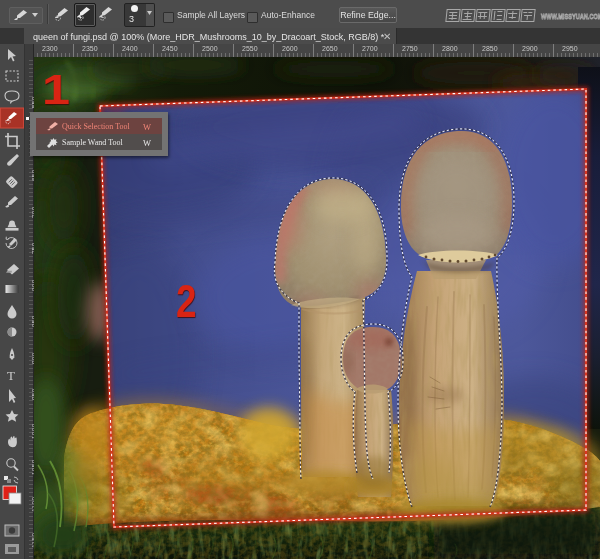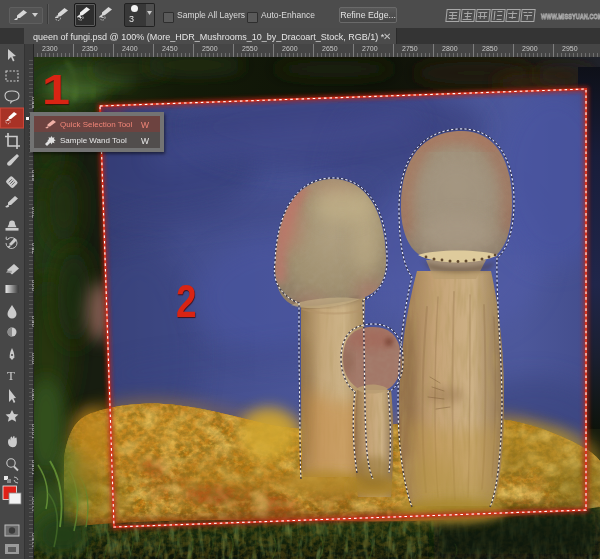--- a/index.html
+++ b/index.html
@@ -23,21 +23,21 @@
 #hrule .num{position:absolute;top:1px;font-size:7px;color:#c9c9c9;letter-spacing:0px;}
 #hcorner{left:24px;top:44px;width:9px;height:13px;background:#3c3c3c;border-right:1px solid #262626;border-bottom:1px solid #262626;}
 #vrule{left:24px;top:57px;width:9px;height:502px;background:#3c3c3c;border-right:1px solid #262626;
  background-image:repeating-linear-gradient(180deg,rgba(0,0,0,0) 0px,rgba(0,0,0,0) 3px,#585858 3px,#585858 4px);background-size:4px 4px;background-repeat:repeat-y;background-position:right 0;}
 #vrule .num{position:absolute;left:1px;font-size:7px;color:#b8b8b8;transform:rotate(-90deg);transform-origin:center;width:18px;text-align:center;}
 
 #tools{left:0;top:44px;width:24px;height:515px;background:#474747;border-right:1px solid #333;}
 
 #canvas{left:34px;top:57px;width:566px;height:502px;}
 
-#menu{left:30px;top:112px;width:126px;height:32px;border:4px solid #737373;box-shadow:1px 2px 3px rgba(0,0,0,.5);}
+#menu{left:30px;top:112px;width:126px;height:32px;border:6px solid #737373;box-shadow:1px 2px 3px rgba(0,0,0,.5);font-family:Liberation Serif, serif;}
 #menu .r1{position:absolute;left:0;top:0;width:126px;height:16px;background:#6d4340;}
 #menu .r2{position:absolute;left:0;top:16px;width:126px;height:16px;background:#514d4c;}
 #menu .txt1{position:absolute;left:26px;top:4px;font-size:8px;color:#f08577;white-space:nowrap;}
 #menu .txt2{position:absolute;left:26px;top:20px;font-size:8px;color:#e8e8e8;white-space:nowrap;}
 #menu .w1{position:absolute;left:107px;top:4px;font-size:8.5px;color:#f08577;}
 #menu .w2{position:absolute;left:107px;top:20px;font-size:8.5px;color:#e8e8e8;}
 #bullet{left:26px;top:117px;width:3px;height:3px;background:#f5f5f5;}
 #redsmear{left:100px;top:104px;width:32px;height:48px;background:radial-gradient(ellipse at center,rgba(195,32,20,.7),rgba(195,32,20,0) 72%);filter:blur(2px);}
 .rednum{position:absolute;color:#d92413;font-weight:bold;line-height:1;text-shadow:0.5px 1px 1px rgba(60,5,5,.8);}
 #n1{left:42px;top:69px;font-size:42px;transform:scaleX(1.2);transform-origin:left top;}
@@ -87,21 +87,21 @@
     <div class="abs" style="left:131px;top:5px;width:7px;height:7px;border-radius:50%;background:#f2f2f2;"></div>
     <div class="abs olab" style="left:129px;top:14px;font-size:9px;color:#e8e8e8;">3</div>
     <div class="cb" style="left:163px;top:12px;"></div>
     <div class="olab" style="left:177px;top:10px;">Sample All Layers</div>
     <div class="cb" style="left:247px;top:12px;"></div>
     <div class="olab" style="left:261px;top:10px;">Auto-Enhance</div>
     <div id="refine">Refine Edge...</div>
   </div>
   <div id="tabbar" class="abs">
     <div id="tab">
-        <span class="t">queen of fungi.psd @ 100% (More_HDR_Mushrooms_10_by_Dracoart_Stock, RGB/1) *</span>
+        <span class="t">queen of fungi.psd @ 100% (More_HDR_Mushrooms_10_by_Dracoart_Stock, RGB/8) *</span>
         <span class="x">✕</span>
       </div>
   </div>
   <div id="hrule" class="abs">
       <div class="big" style="left:9px"></div>
       <div class="num" style="left:18px">2300</div>
       <div class="big" style="left:49px"></div>
       <div class="num" style="left:58px">2350</div>
       <div class="big" style="left:89px"></div>
       <div class="num" style="left:98px">2400</div>

